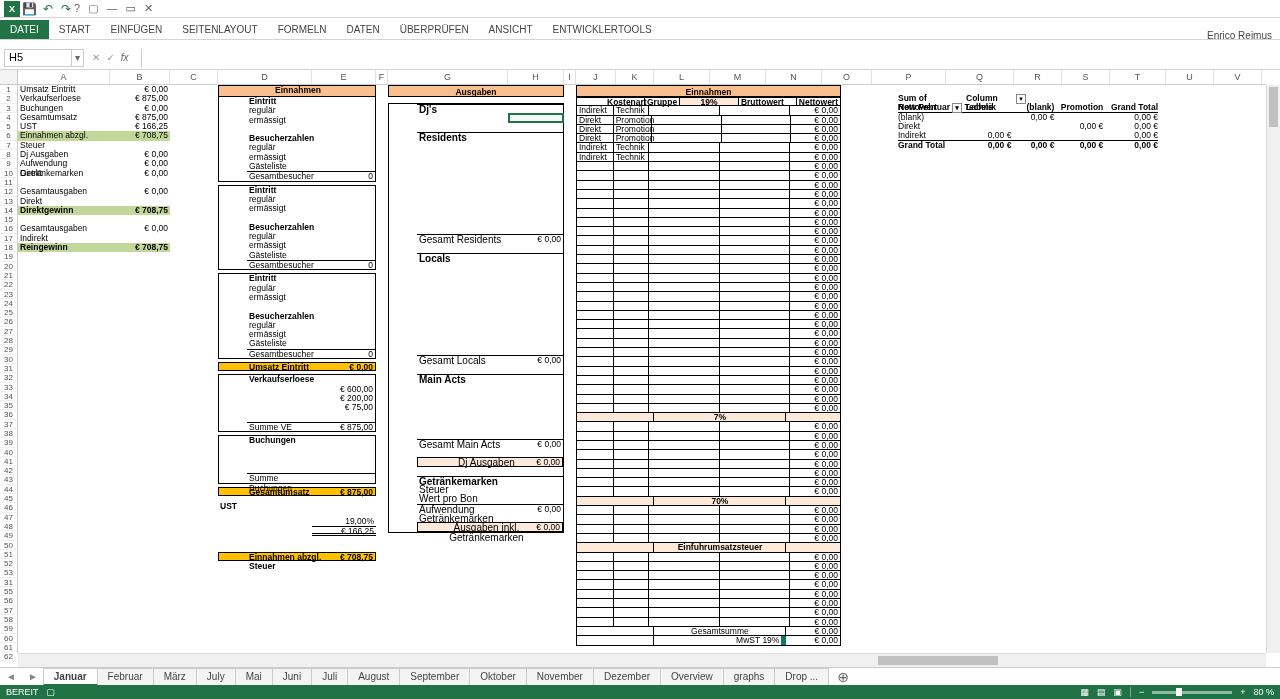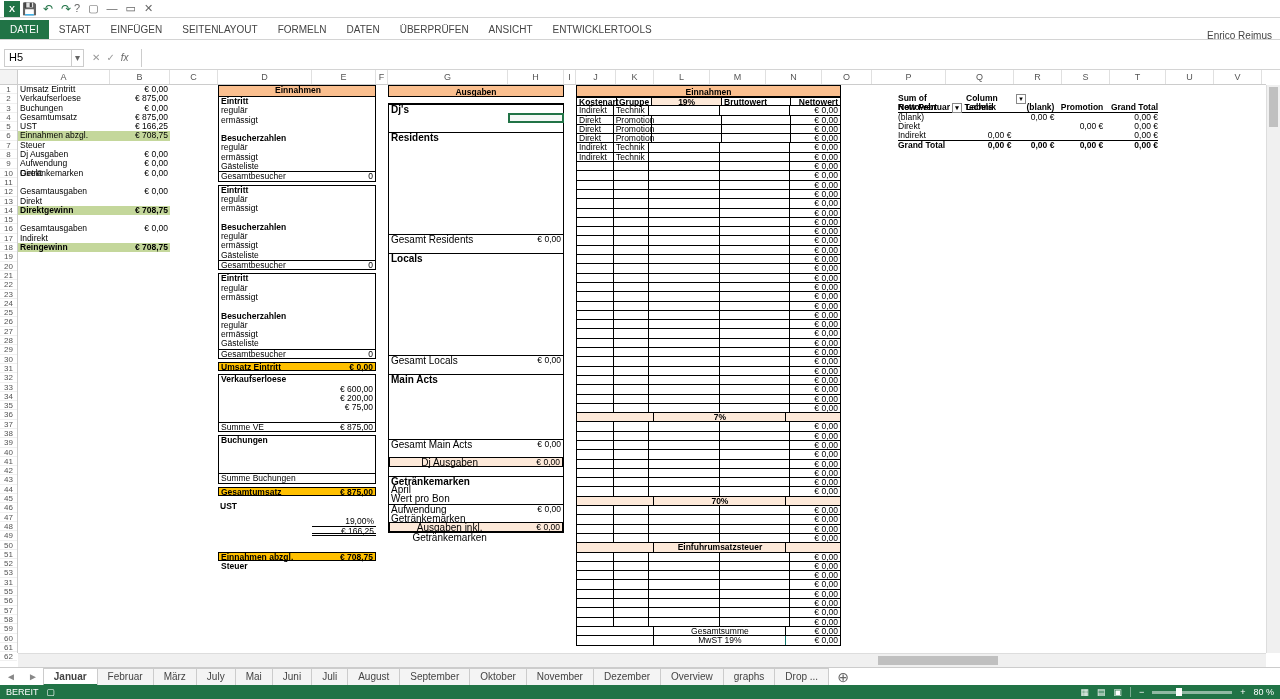--- a/index.html
+++ b/index.html
@@ -35,21 +35,21 @@
 .rowheads .rh { height:9.3px; font-size:8px; color:#555; text-align:center; line-height:9px; border-bottom:1px solid #f0f0f0;}
 .grid { position:absolute; top:15px; left:18px; right:14px; bottom:14px; background:#fff; }
 .cw-A{width:92px}.cw-B{width:60px}.cw-C{width:48px}.cw-D{width:94px}.cw-E{width:64px}.cw-F{width:12px}.cw-G{width:120px}.cw-H{width:56px}.cw-I{width:12px}.cw-J{width:40px}.cw-K{width:38px}.cw-L{width:56px}.cw-M{width:56px}.cw-N{width:56px}.cw-O{width:50px}.cw-P{width:74px}.cw-Q{width:68px}.cw-R{width:48px}.cw-S{width:48px}.cw-T{width:56px}.cw-U{width:48px}.cw-V{width:48px}
 .hdr-orange { background:#fabf8f; font-weight:bold; text-align:center; border:1px solid #000;}
 .hdr-peach { background:#fde9d9; text-align:center; }
 .ral { text-align:right; }
 .bld { font-weight:bold; }
 .bg-green { background:#c4d79b; }
 .bg-dgreen { background:#c4d79b; font-weight:bold;}
 .bg-yellow { background:#ffc000; color:#000; font-weight:bold;}
-.bdr { border:1px solid #000; }
+.bdr { border:1px solid #000;padding-left:28px; }
 .bdr-b { border-bottom:1px solid #000;}
 .bdr-t { border-top:1px solid #000;}
 .pvdrop { display:inline-block; width:10px; height:10px; border:1px solid #888; font-size:7px; text-align:center; line-height:8px; margin-left:2px; vertical-align:middle;}
 
 
 .abgrid { position:absolute; left:0; top:0; }
 .abgrid .r { display:flex; height:9.3px; }
 .abgrid .cA { width:92px; font-size:8.5px; padding-left:2px; line-height:9.3px;}
 .abgrid .cB { width:60px; font-size:8.5px; text-align:right; padding-right:2px; line-height:9.3px;}
 
@@ -686,21 +686,21 @@
           </div>
           <div class="r">
             <div class="cG"></div>
             <div class="cH"></div>
           </div>
           <div class="r bdr-t bld">
             <div class="cG">Getränkemarken</div>
             <div class="cH"></div>
           </div>
           <div class="r">
-            <div class="cG">April</div>
+            <div class="cG">Steuer</div>
             <div class="cH"></div>
           </div>
           <div class="r">
             <div class="cG">Wert pro Bon</div>
             <div class="cH"></div>
           </div>
           <div class="r bdr-t">
             <div class="cG">Aufwendung Getränkemarken</div>
             <div class="cH">€ 0,00</div>
           </div>
@@ -1113,21 +1113,21 @@
             <div class="c cM"></div>
             <div class="c cN">€ 0,00</div>
           </div>
           <div class="r" style="border-bottom: 1px solid rgb(0, 0, 0);">
             <div class="c cJ" style="width:78px;border-right:1px solid #000"></div>
             <div class="c" style="width:133px;border-right:1px solid #000;text-align:center">Gesamtsumme</div>
             <div class="c cN">€ 0,00</div>
           </div>
           <div class="r" style="border-bottom: 1px solid rgb(0, 0, 0);">
             <div class="c cJ" style="width:78px;border-right:1px solid #000"></div>
-            <div class="c" style="width:133px;border-right:1px solid #0f766e;text-align:center">MwST 19%</div>
+            <div class="c" style="width:133px;border-right:5px solid #0f766e;text-align:right">MwST 19%</div>
             <div class="c cN">€ 0,00</div>
           </div>
         </div>
     </div>
 
     <div class="pvt" style="top:9px">
       <div class="r">
           <div class="c1 bld">Sum of Nettowert</div>
           <div class="c2 bld">Column Labels</div>
           <span class="pvdrop">▾</span>

